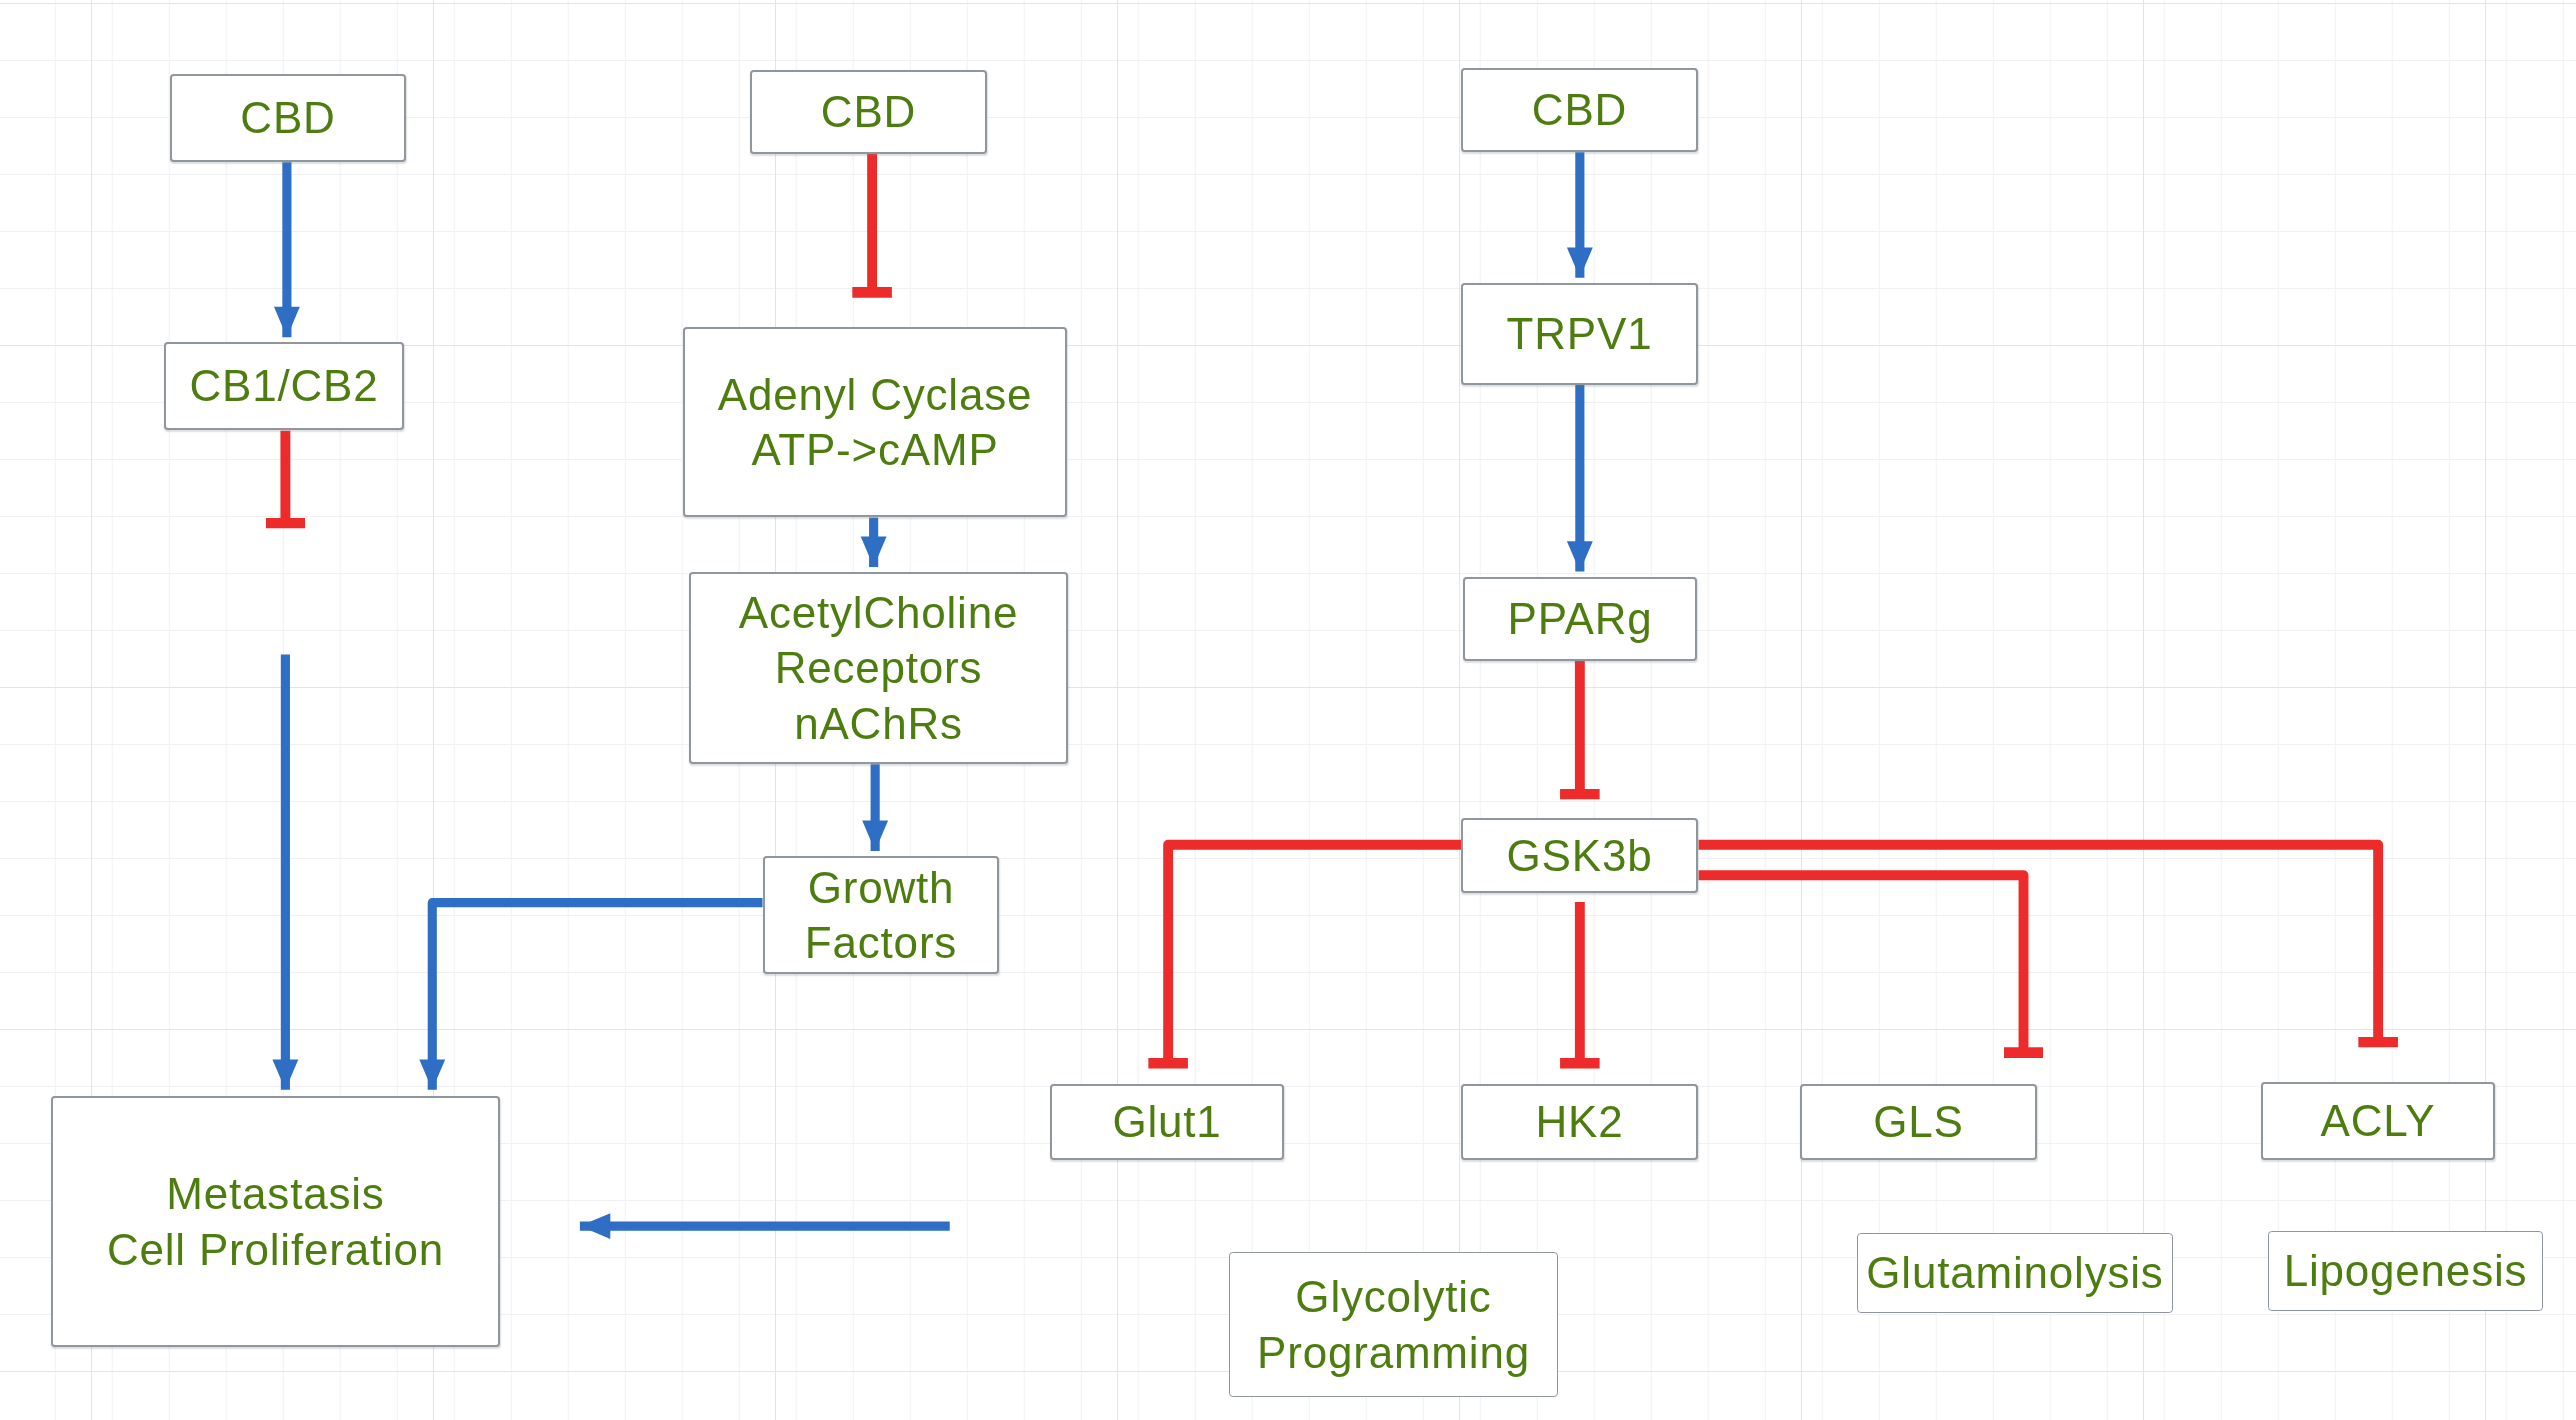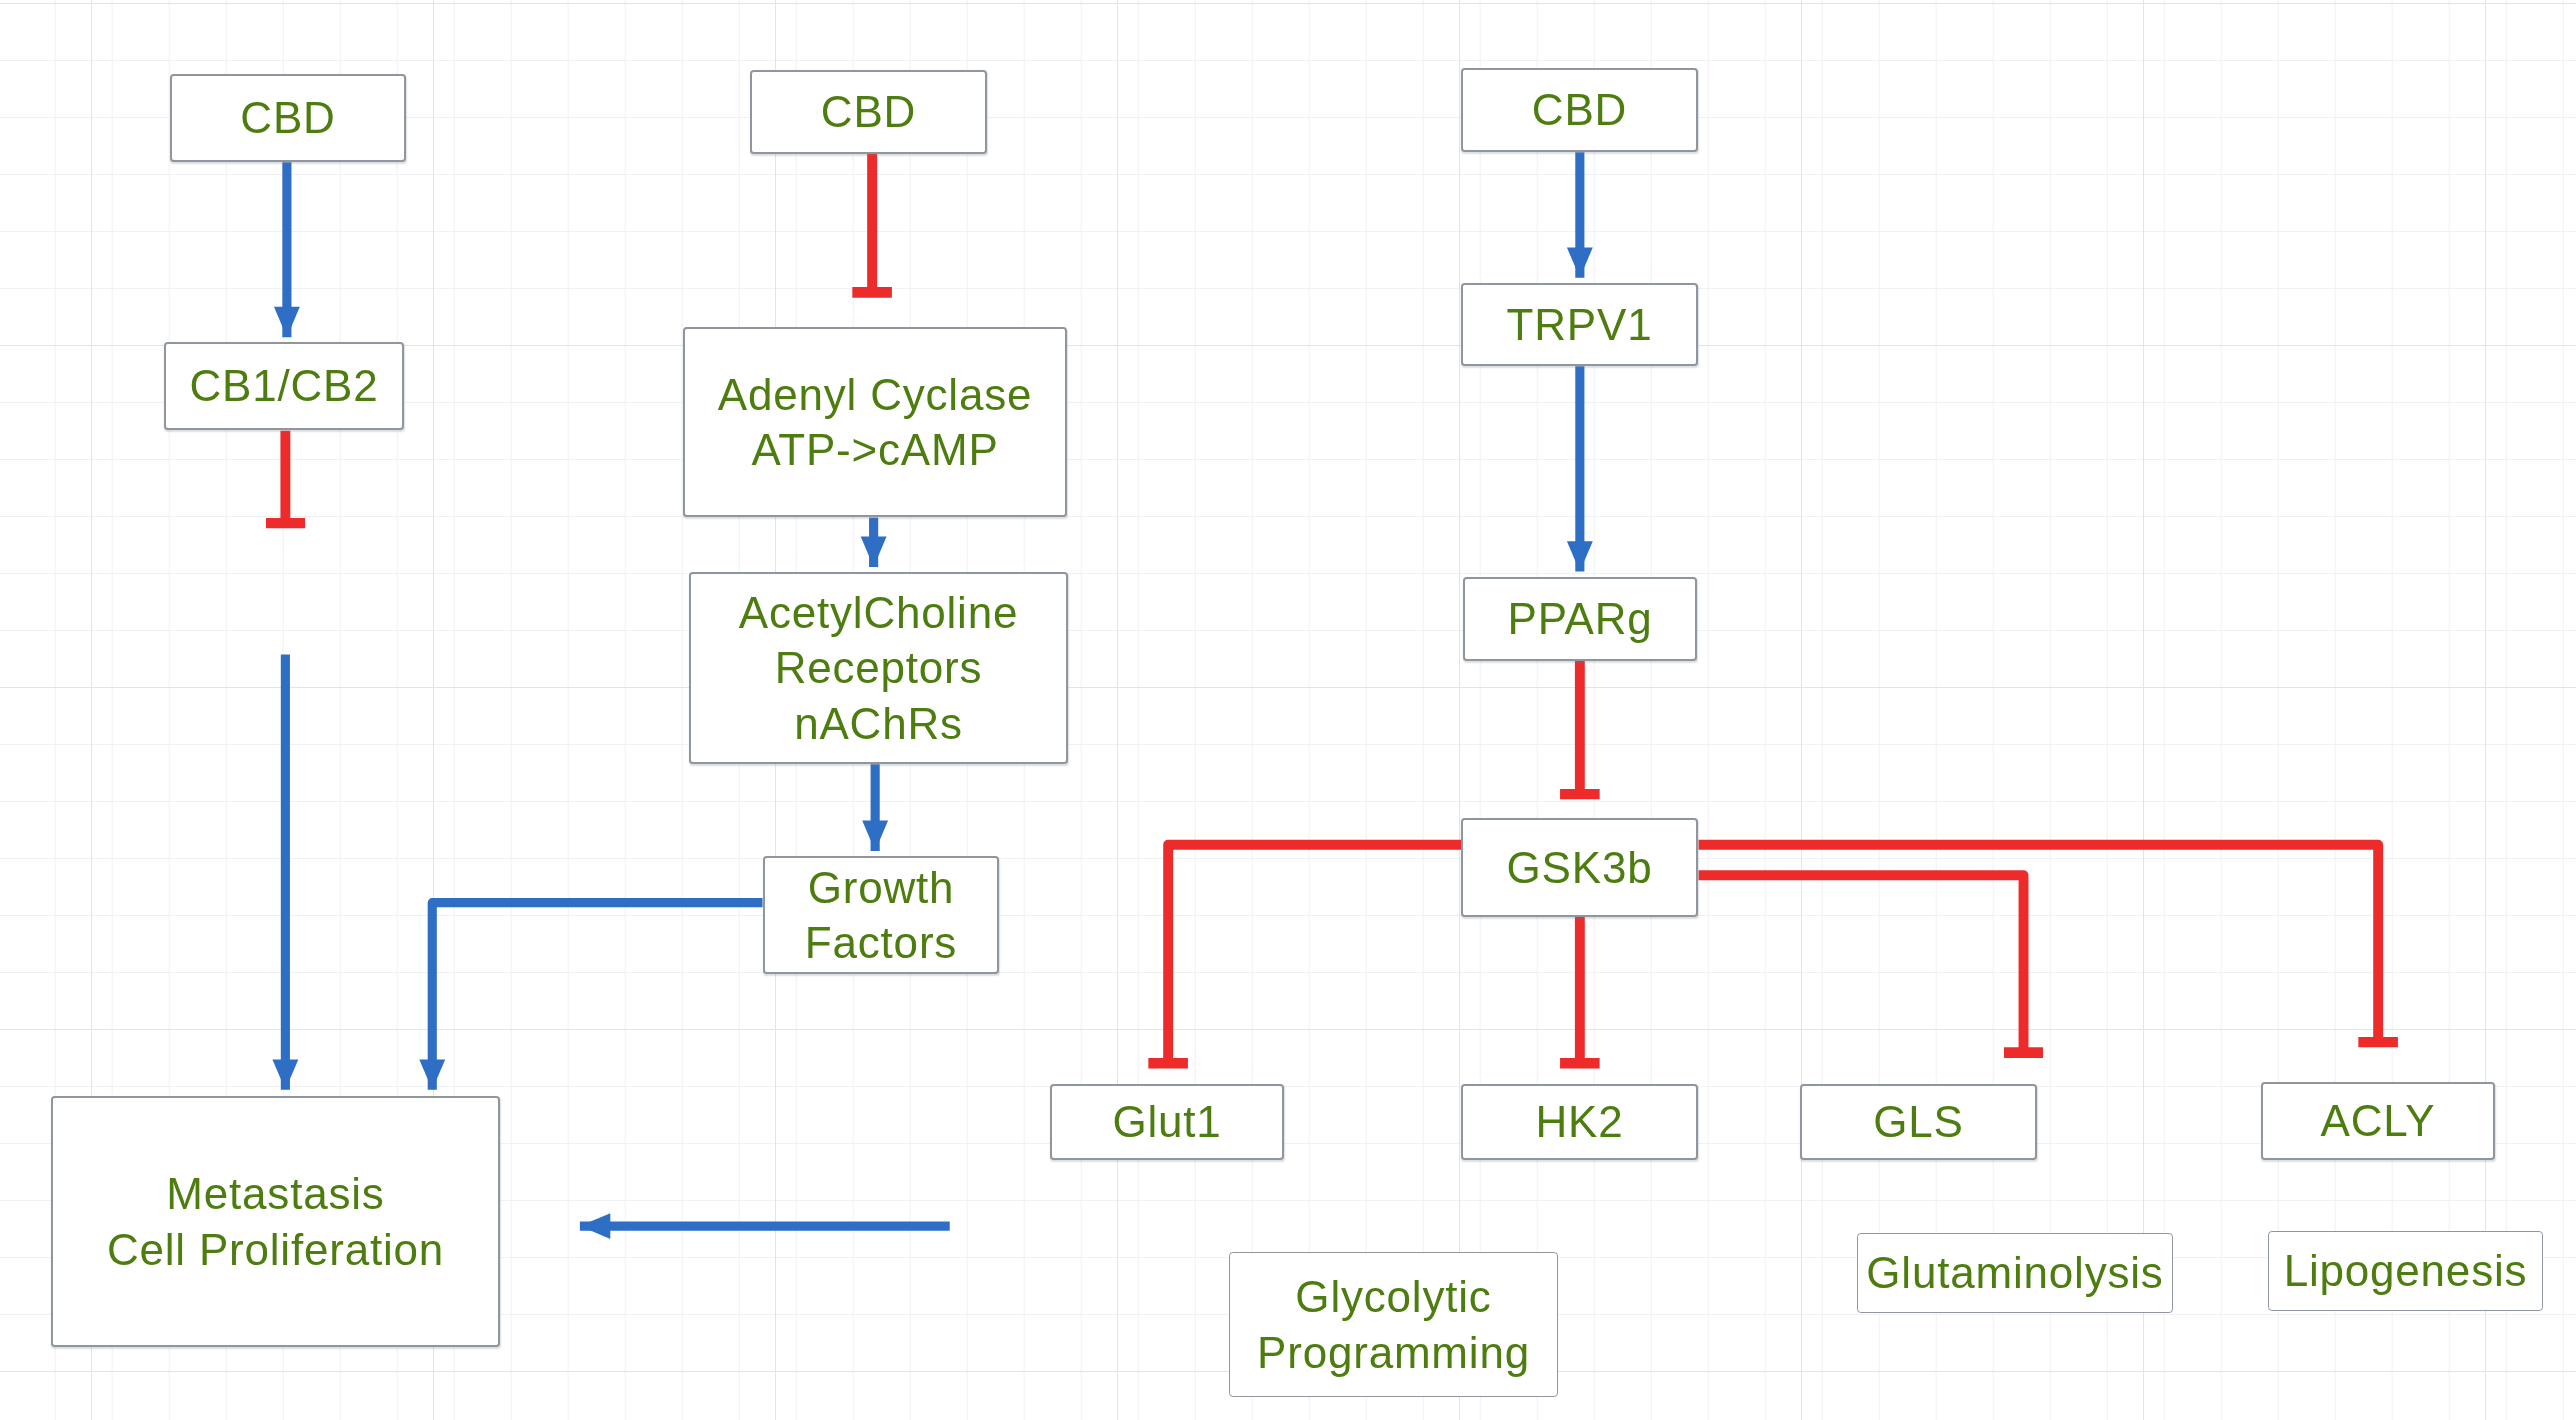--- a/index.html
+++ b/index.html
@@ -95,27 +95,27 @@
 ATP-&gt;cAMP</span>
   </div>
   <div class="node" style="left:763px;top:856px;width:236px;height:118px">
     <span class="lbl">Growth
 Factors</span>
   </div>
 
   <div class="node" style="left:1461px;top:68px;width:237px;height:84px">
     <span class="lbl">CBD</span>
   </div>
-  <div class="node" style="left:1461px;top:283px;width:237px;height:83px">
+  <div class="node" style="left:1461px;top:283px;width:237px;height:102px">
     <span class="lbl">TRPV1</span>
   </div>
   <div class="node" style="left:1463px;top:577px;width:234px;height:84px">
     <span class="lbl">PPARg</span>
   </div>
-  <div class="node" style="left:1461px;top:818px;width:237px;height:99px">
+  <div class="node" style="left:1461px;top:818px;width:237px;height:75px">
     <span class="lbl">GSK3b</span>
   </div>
 
   <div class="node" style="left:1050px;top:1084px;width:234px;height:76px">
     <span class="lbl">Glut1</span>
   </div>
   <div class="node" style="left:1461px;top:1084px;width:237px;height:76px">
     <span class="lbl">HK2</span>
   </div>
   <div class="node" style="left:1800px;top:1084px;width:237px;height:76px">

